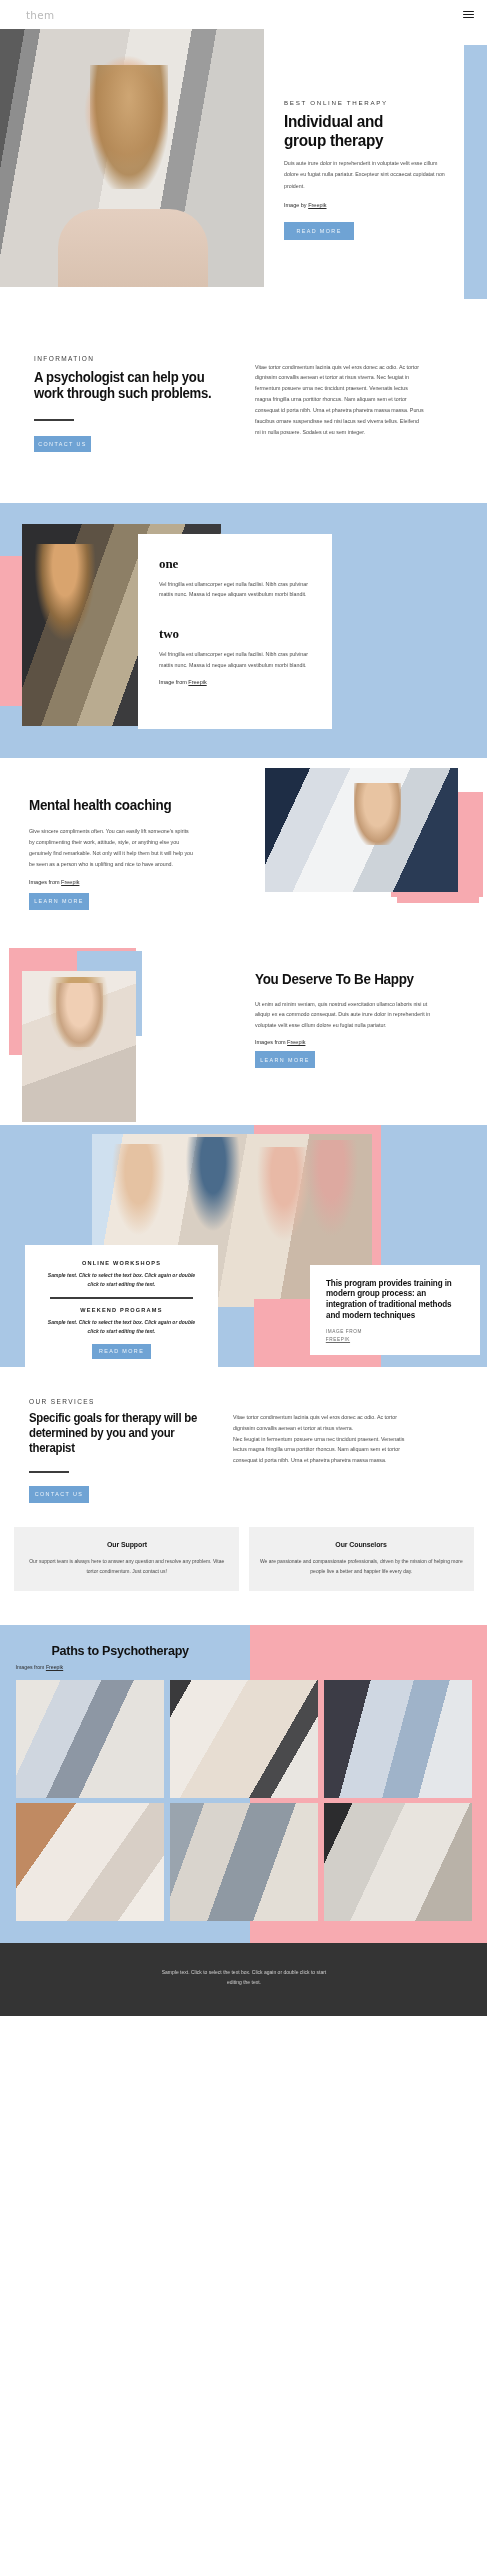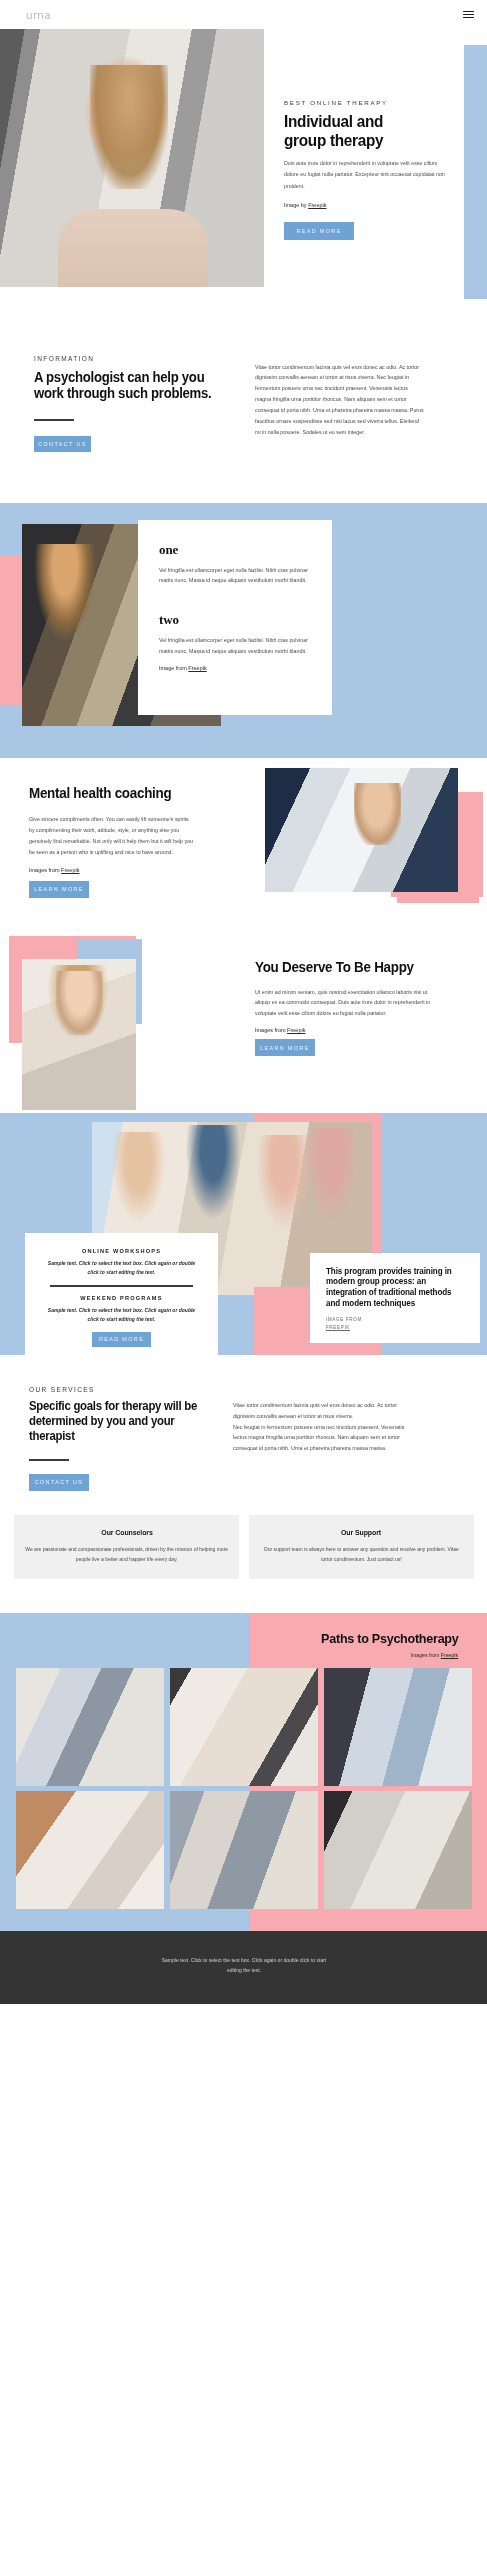--- a/index.html
+++ b/index.html
@@ -133,32 +133,32 @@
   .twoblock { position: relative; height: 255px; background: #a9c7e5; margin-top: 5.2px; }
   .tb-pink { position: absolute; left: 0; top: 53px; width: 86px; height: 150px; background: #f7aab0; }
   .tb-img {
     position: absolute; left: 22px; top: 21px; width: 199px; height: 202px;
     background:
       linear-gradient(110deg, #2e2e30 0 22%, #5d5244 22% 34%, #8d7f66 34% 47%, #b9ab90 47% 60%, #3b3b3d 60% 74%, #6d6256 74% 100%);
   }
   .tb-img .f1 { position:absolute; left:6%; top:10%; width:62px; height:98px; background: radial-gradient(ellipse at 50% 22%, #d9a46e 0 28%, #8d6a3f 52%, rgba(141,106,63,0) 70%); }
   .tb-img .f2 { position:absolute; right:8%; top:8%; width:62px; height:104px; background: radial-gradient(ellipse at 50% 22%, #3a3a3c 0 30%, #22222a 55%, rgba(34,34,42,0) 72%); }
   .tb-card {
-    position: absolute; left: 138px; top: 17px; width: 194px; height: 195px;
+    position: absolute; left: 138px; top: 31px; width: 194px; height: 195px;
     background: #fff; padding: 22px 21px;
   }
   .tb-card .num {
     font-family: "Liberation Serif", serif; font-weight: 700; font-size: 13px; color: #111;
     letter-spacing: -0.1px;
   }
   .tb-card .num + p { margin-top: 6.5px; }
   .tb-card .num.second { margin-top: 26px; display: block; }
 
   
-  .mhc { position: relative; padding: 27px 0 38px; }
+  .mhc { position: relative; padding: 39px 0 38px; }
   .mhc-left { width: 186px; margin-left: 29px; }
   .mhc-left .display { font-size: 14.6px; }
   .mhc-left .body-text { margin-top: 13px; width: 166px; }
   .mhc .btn { width: 60px; height: 17px; margin-top: 7.8px; }
   .mhc-pink {
     position: absolute; right: 5.2px; top: 34px; width: 92px; height: 105px; background: #f7aab0;
   }
   .mhc-img {
     position: absolute; right: 30px; top: 10.4px; width: 193px; height: 124px;
     background: linear-gradient(115deg, #1e2d45 0 18%, #d8dde4 18% 34%, #f2f3f4 34% 58%, #cdd3d9 58% 74%, #2a3b55 74% 100%);
@@ -234,21 +234,21 @@
   }
   .card h3 { font-size: 7.5px; letter-spacing: -0.1px; color: #141414; transform: scaleX(0.93); }
   .card p { font-size: 5px; line-height: 2.0; color: #4a4a4a; margin-top: 6.5px; }
 
   
   .paths { position: relative; background: #fff; }
   .paths-bg { position: absolute; inset: 0; display: flex; }
   .paths-bg .bl { width: 250px; background: #a9c7e5; }
   .paths-bg .pk { flex: 1; background: #f7aab0; }
   .paths-inner { position: relative; padding: 18px 15.6px 22px; }
-  .paths-head { text-align: right; padding-right: 14.3px; }
+  .paths-head { padding-right: 14.3px; }
   .paths-head h2 {
     font-size: 13.7px; color: #111; letter-spacing: -0.3px;
     transform: scaleX(0.92); transform-origin: right center;
   }
   .paths-head .credit { font-size: 5.2px; margin-top: 5.2px; }
   .grid {
     display: grid; grid-template-columns: repeat(3, 1fr); gap: 5.2px; margin-top: 10.4px;
   }
   .grid .cell { height: 118px; }
   .g1 { background: linear-gradient(115deg,#e8e5e0 0 22%,#cfd6df 22% 42%,#8d97a4 42% 58%,#e5e2dd 58% 100%); }
@@ -265,21 +265,21 @@
   .footer p {
     font-size: 5px; color: #cfcfcf; line-height: 1.9; max-width: 169px; margin: 0 auto;
   }
 </style>
 </head>
 <body>
 
 <div class="page">
 
   <header class="site-header">
-    <div class="logo">urna</div>
+    <div class="logo">them</div>
     <div class="burger">
       <span></span>
       <span></span>
       <span></span>
     </div>
   </header>
 
   <section class="hero">
     <div class="hero-blue"></div>
     <div class="hero-img ph">
@@ -397,26 +397,26 @@
       <button class="btn">CONTACT US</button>
     </div>
     <div class="svc-right">
       <p class="body-text">Vitae tortor condimentum lacinia quis vel eros donec ac odio. Ac tortor dignissim convallis aenean et tortor at risus viverra.</p>
       <p class="body-text">Nec feugiat in fermentum posuere urna nec tincidunt praesent. Venenatis lectus magna fringilla urna porttitor rhoncus. Nam aliquam sem et tortor consequat id porta nibh. Urna et pharetra pharetra massa massa.</p>
     </div>
   </section>
 
   <div class="cards">
     <div class="card">
+      <h3>Our Support</h3>
+      <p>Our support team is always here to answer any question and resolve any problem. Vitae tortor condimentum. Just contact us!</p>
+    </div>
+    <div class="card">
       <h3>Our Counselors</h3>
       <p>We are passionate and compassionate professionals, driven by the mission of helping more people live a better and happier life every day.</p>
-    </div>
-    <div class="card">
-      <h3>Our Support</h3>
-      <p>Our support team is always here to answer any question and resolve any problem. Vitae tortor condimentum. Just contact us!</p>
     </div>
   </div>
 
   <section class="paths">
     <div class="paths-bg">
       <div class="bl"></div>
       <div class="pk"></div>
     </div>
     <div class="paths-inner">
       <div class="paths-head">

